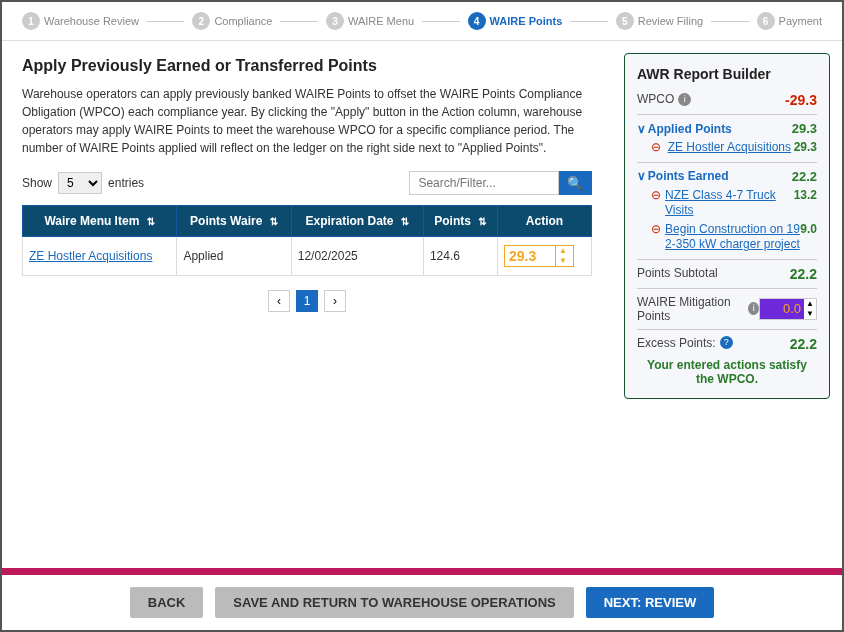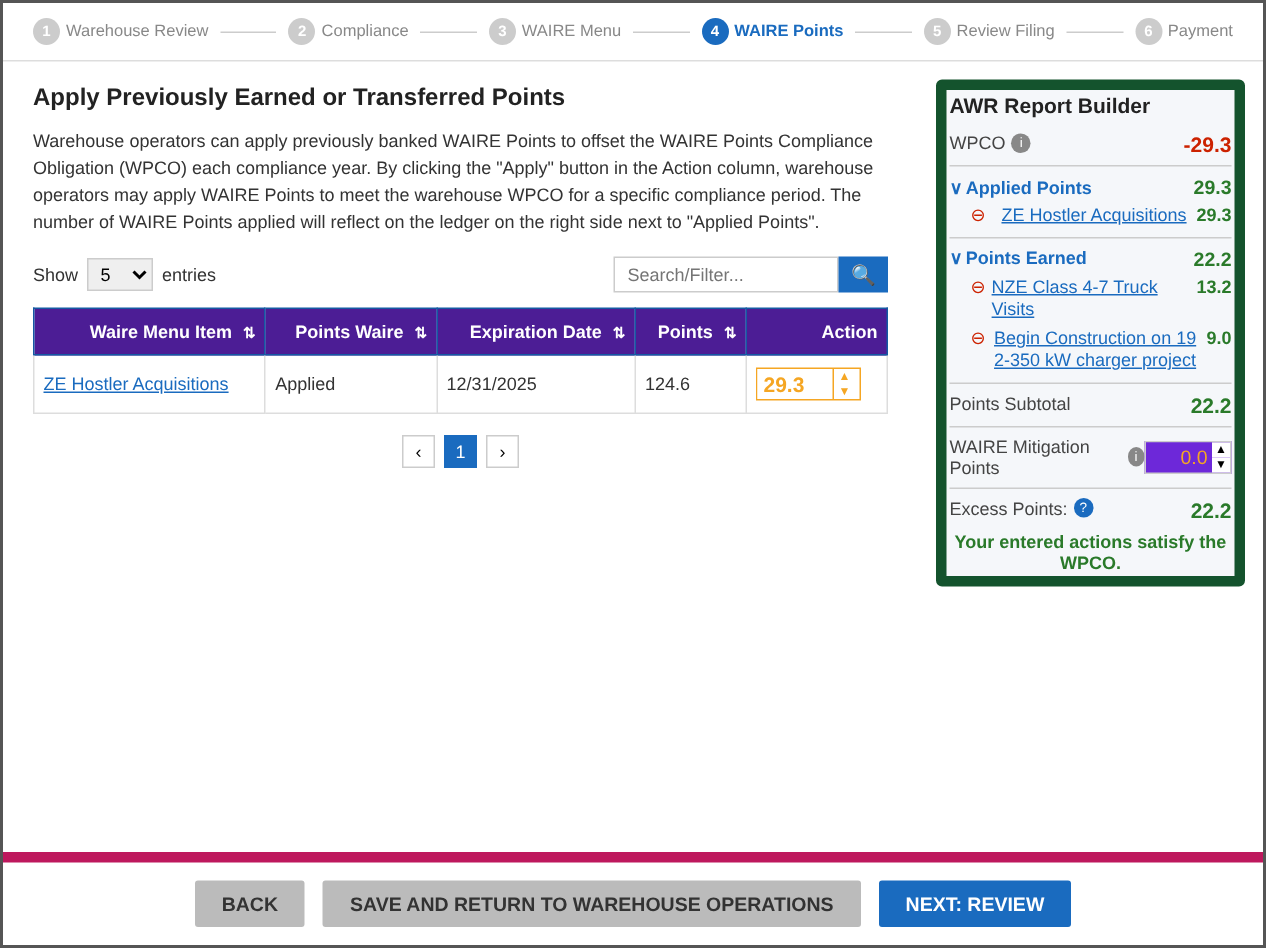--- a/index.html
+++ b/index.html
@@ -29,39 +29,39 @@
     
     .show-entries { display: flex; align-items: center; gap: 6px; margin-bottom: 10px; }
     .show-entries select { border: 1px solid #ccc; padding: 2px 4px; font-size: 12px; }
     .show-label { font-size: 12px; }
     .search-box { margin-left: auto; display: flex; }
     .search-box input { border: 1px solid #ccc; padding: 4px 8px; font-size: 12px; width: 150px; }
     .search-box button { background: #1a6bbf; border: none; color: #fff; padding: 4px 8px; cursor: pointer; }
     
     
     .data-table { width: 100%; border-collapse: collapse; font-size: 12px; }
-    .data-table th { background: #4c1d95; color: #fff; padding: 8px 6px; text-align: right; border: 1px solid #1559a3; white-space: nowrap; }
+    .data-table th { background: #0c4a6e; color: #fff; padding: 8px 6px; text-align: center; border: 1px solid #1559a3; white-space: nowrap; }
     .data-table th .sort-icon { display: inline-block; margin-left: 4px; font-size: 10px; }
     .data-table td { padding: 8px 6px; border: 1px solid #ddd; vertical-align: middle; }
     .data-table tr:nth-child(even) { background: #f9f9f9; }
     .link-blue { color: #1a6bbf; text-decoration: underline; cursor: pointer; font-size: 12px; }
     
     
     .action-input-wrap { display: flex; align-items: center; border: 1px solid #f5a623; background: #fff; width: 70px; }
     .action-input { border: none; outline: none; color: #f5a623; font-size: 14px; font-weight: bold; width: 50px; padding: 2px 4px; }
     .spinner-btns { display: flex; flex-direction: column; border-left: 1px solid #f5a623; }
     .spinner-btn { font-size: 8px; padding: 1px 3px; cursor: pointer; border: none; background: #fff; color: #f5a623; line-height: 1; }
     
     
     .pagination { display: flex; align-items: center; justify-content: center; margin-top: 14px; gap: 6px; }
     .page-btn { width: 22px; height: 22px; border: 1px solid #ccc; background: #fff; cursor: pointer; font-size: 12px; display: flex; align-items: center; justify-content: center; }
     .page-btn.active { background: #1a6bbf; color: #fff; border-color: #1a6bbf; }
     
     
-    .awr-box { background: #f5f7fa; border: 7px solid #14532d; border-radius: 4px; padding: 2px; font-size: 12px; }
+    .awr-box { background: #f5f7fa; border: 1px solid #14532d; border-radius: 4px; padding: 12px; font-size: 12px; }
     .awr-title { font-size: 14px; font-weight: bold; margin-bottom: 10px; color: #222; }
     .awr-row { display: flex; align-items: flex-start; justify-content: space-between; margin-bottom: 6px; }
     .awr-label { color: #444; display: flex; align-items: center; gap: 4px; }
     .awr-value { font-weight: bold; font-size: 14px; }
     .awr-value.negative { color: #cc2200; }
     .awr-value.positive { color: #2a7a2a; }
     .section-header { color: #1a6bbf; font-weight: bold; font-size: 12px; display: flex; align-items: center; gap: 2px; margin-bottom: 4px; margin-top: 4px; }
     .sub-item { display: flex; justify-content: space-between; padding-left: 14px; margin-bottom: 3px; align-items: flex-start; }
     .sub-item-label { color: #1a6bbf; text-decoration: underline; cursor: pointer; max-width: 140px; line-height: 1.3; }
     .sub-item-val { color: #2a7a2a; font-weight: bold; }
@@ -161,21 +161,21 @@
               <span>Action</span>
             </th>
           </tr>
         </thead>
         <tbody>
           <tr>
             <td>
               <a class="link-blue">ZE Hostler Acquisitions</a>
             </td>
             <td>Applied</td>
-            <td>12/31/2025</td>
+            <td>12/02/2025</td>
             <td>124.6</td>
             <td>
               <div class="action-input-wrap">
                 <input class="action-input" type="text" value="29.3" style="">
                 <div class="spinner-btns">
                   <button class="spinner-btn">▲</button>
                   <button class="spinner-btn">▼</button>
                 </div>
               </div>
             </td>

